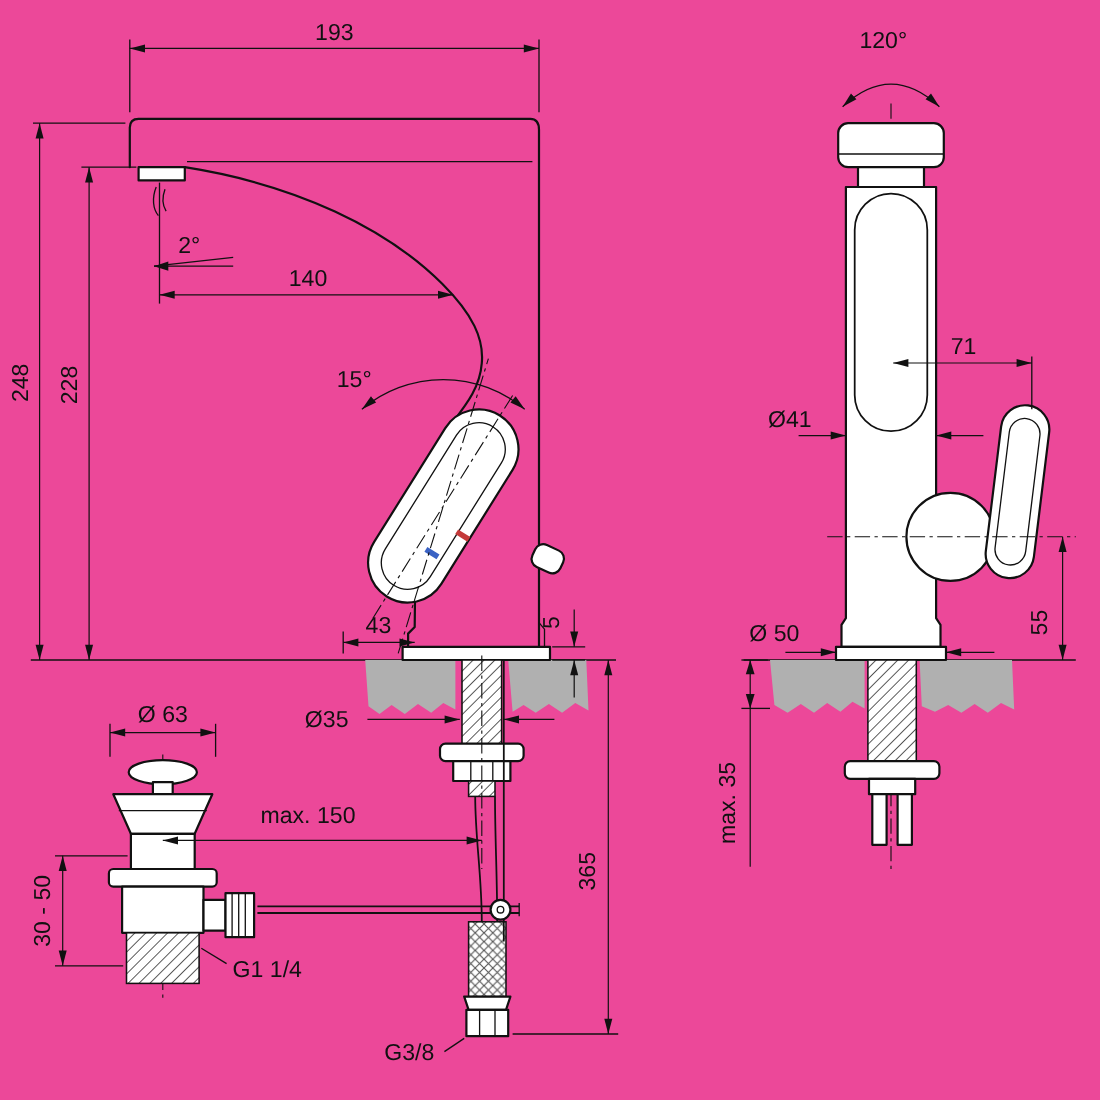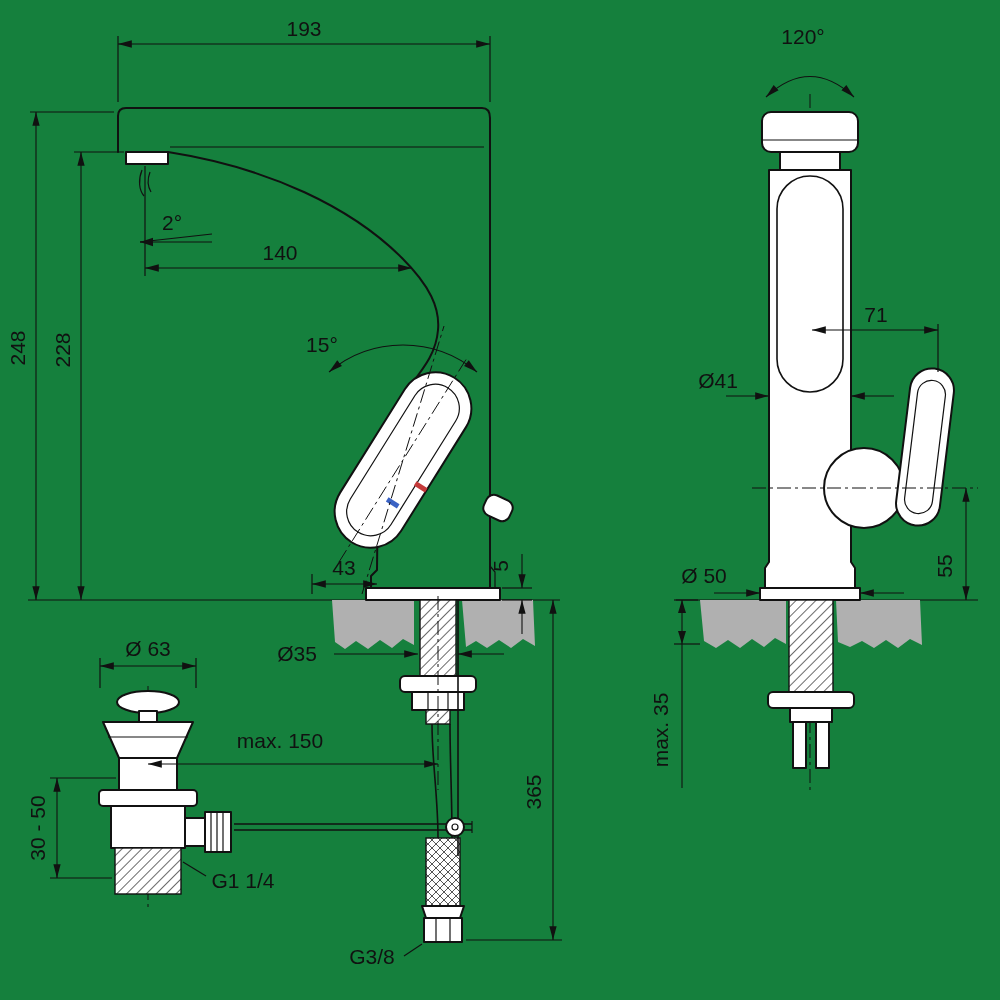--- a/index.html
+++ b/index.html
@@ -1,16 +1,16 @@
 <!DOCTYPE html>
 <html><head>
 <meta charset="utf-8">
 <style>
   html,body{margin:0;padding:0;background:#fff;}
-  .page{width:1000px;height:1000px;background:#15803d;position:relative;overflow:hidden;}
+  .page{width:1000px;height:1000px;background:#ec4899;position:relative;overflow:hidden;}
   svg{display:block;}
   .ol   {fill:none;stroke:#111;stroke-width:2;stroke-linejoin:round;stroke-linecap:round;}
   .olf  {fill:#fff;stroke:#111;stroke-width:2;stroke-linejoin:round;}
   .thin {fill:none;stroke:#111;stroke-width:1.2;}
   .med  {fill:none;stroke:#111;stroke-width:1.6;}
   .dim  {fill:none;stroke:#111;stroke-width:1.1;}
   .cl   {fill:none;stroke:#111;stroke-width:1;stroke-dasharray:14 4 3 4;}
   .blob {fill:#b0b0b0;stroke:none;}
   .hatchrect{stroke:#111;stroke-width:1.4;}
   .dimtxt{font:21px "Liberation Sans", sans-serif;fill:#111;text-anchor:middle;}

